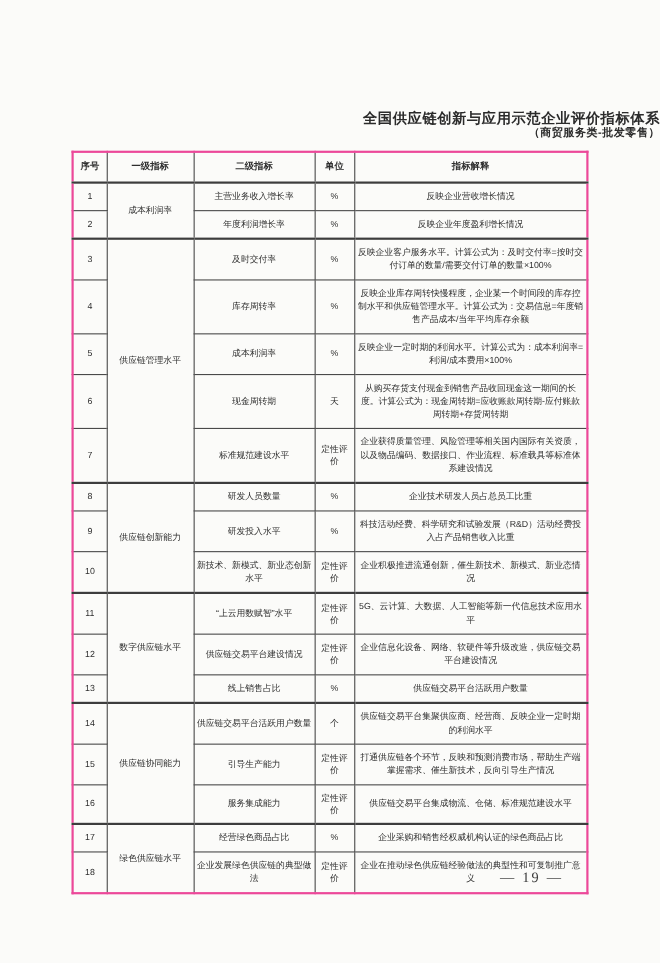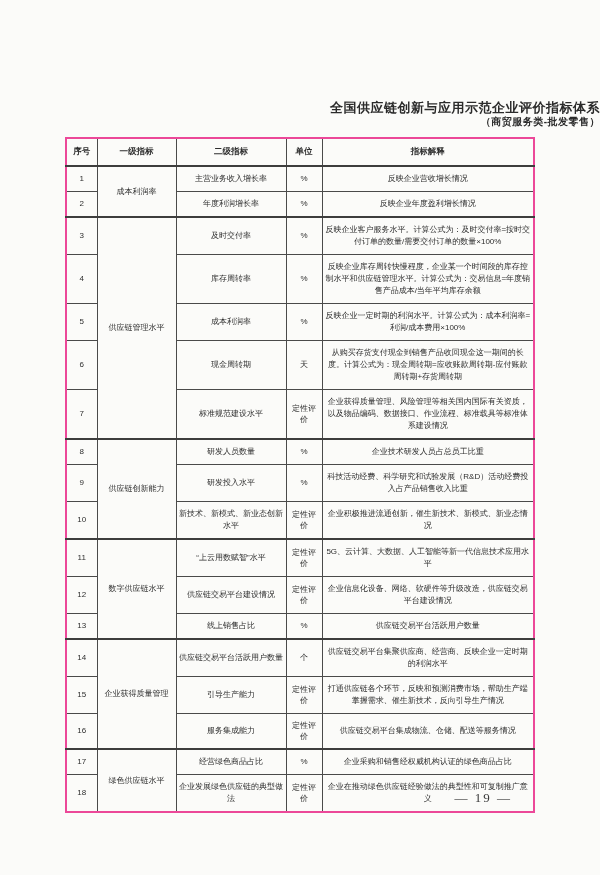--- a/index.html
+++ b/index.html
@@ -188,36 +188,36 @@
         <td class="c-exp">企业信息化设备、网络、软硬件等升级改造，供应链交易平台建设情况</td>
       </tr>
       <tr>
         <td class="c-no">13</td>
         <td class="c-l2">线上销售占比</td>
         <td class="c-unit">%</td>
         <td class="c-exp">供应链交易平台活跃用户数量</td>
       </tr>
       <tr class="group-start">
         <td class="c-no">14</td>
-        <td class="c-l1" rowspan="3">企业获得质量管理</td>
+        <td class="c-l1" rowspan="3">供应链协同能力</td>
         <td class="c-l2">供应链交易平台活跃用户数量</td>
         <td class="c-unit">个</td>
         <td class="c-exp">供应链交易平台集聚供应商、经营商、反映企业一定时期的利润水平</td>
       </tr>
       <tr>
         <td class="c-no">15</td>
         <td class="c-l2">引导生产能力</td>
         <td class="c-unit">定性评价</td>
         <td class="c-exp">打通供应链各个环节，反映和预测消费市场，帮助生产端掌握需求、催生新技术，反向引导生产情况</td>
       </tr>
       <tr>
         <td class="c-no">16</td>
         <td class="c-l2">服务集成能力</td>
         <td class="c-unit">定性评价</td>
-        <td class="c-exp">供应链交易平台集成物流、仓储、配送等服务情况</td>
+        <td class="c-exp">供应链交易平台集成物流、仓储、标准规范建设水平</td>
       </tr>
       <tr class="group-start">
         <td class="c-no">17</td>
         <td class="c-l1" rowspan="2">绿色供应链水平</td>
         <td class="c-l2">经营绿色商品占比</td>
         <td class="c-unit">%</td>
         <td class="c-exp">企业采购和销售经权威机构认证的绿色商品占比</td>
       </tr>
       <tr>
         <td class="c-no">18</td>

